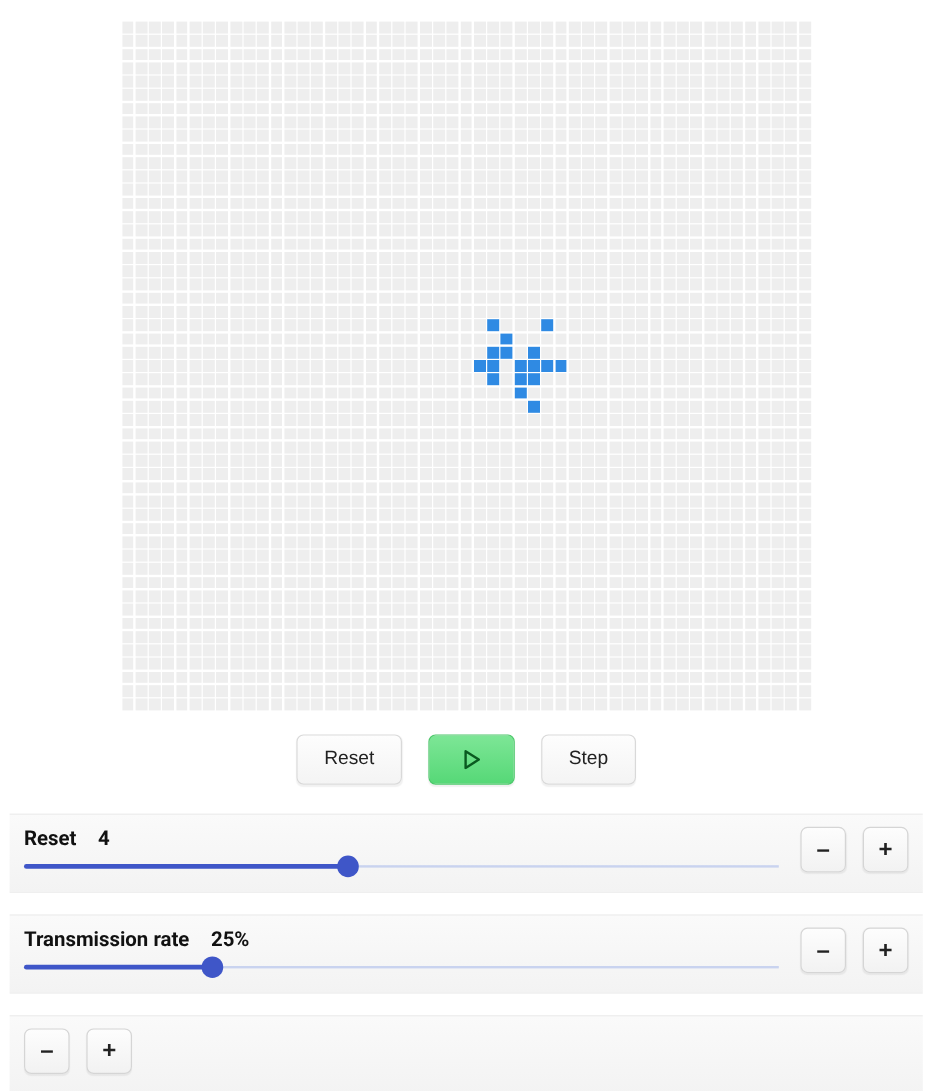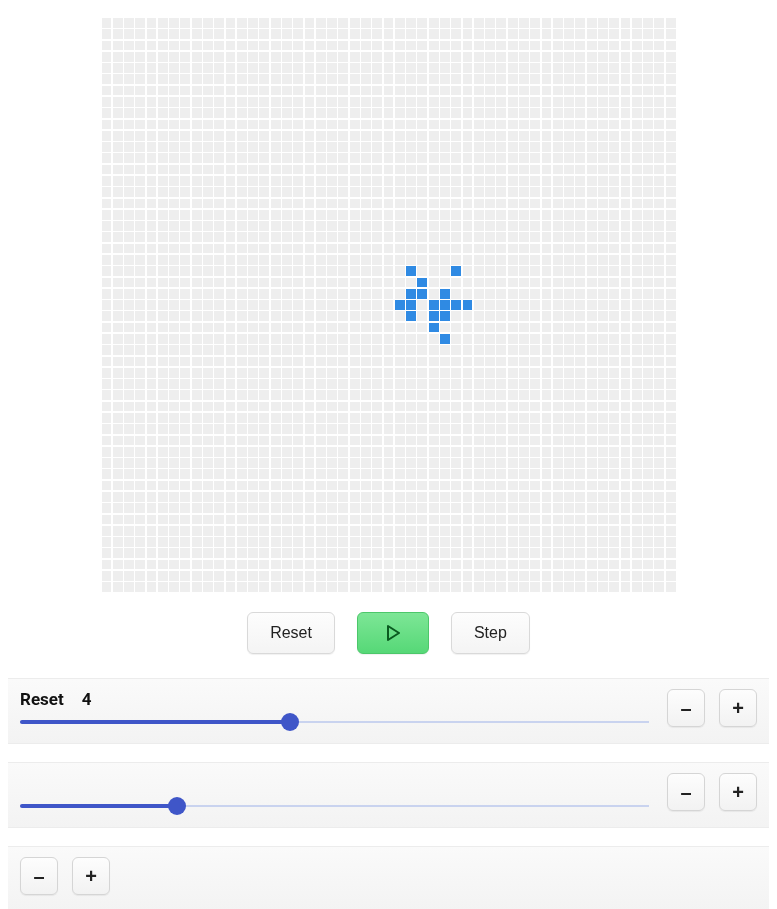--- a/index.html
+++ b/index.html
@@ -2766,20 +2766,24 @@
           <div class="thumb" style="left:43%"></div>
         </div>
       </div>
       <div class="stepper">
         <button class="step-btn">–</button>
         <button class="step-btn">+</button>
       </div>
     </div>
     <div class="param">
       <div class="param-main">
+        <div class="param-label-row">
+          <span>Transmission rate</span>
+          <span>25%</span>
+        </div>
         <div class="slider">
           <div class="track"></div>
           <div class="track-fill" style="width:25%"></div>
           <div class="thumb" style="left:25%"></div>
         </div>
       </div>
       <div class="stepper">
         <button class="step-btn">–</button>
         <button class="step-btn">+</button>
       </div>

